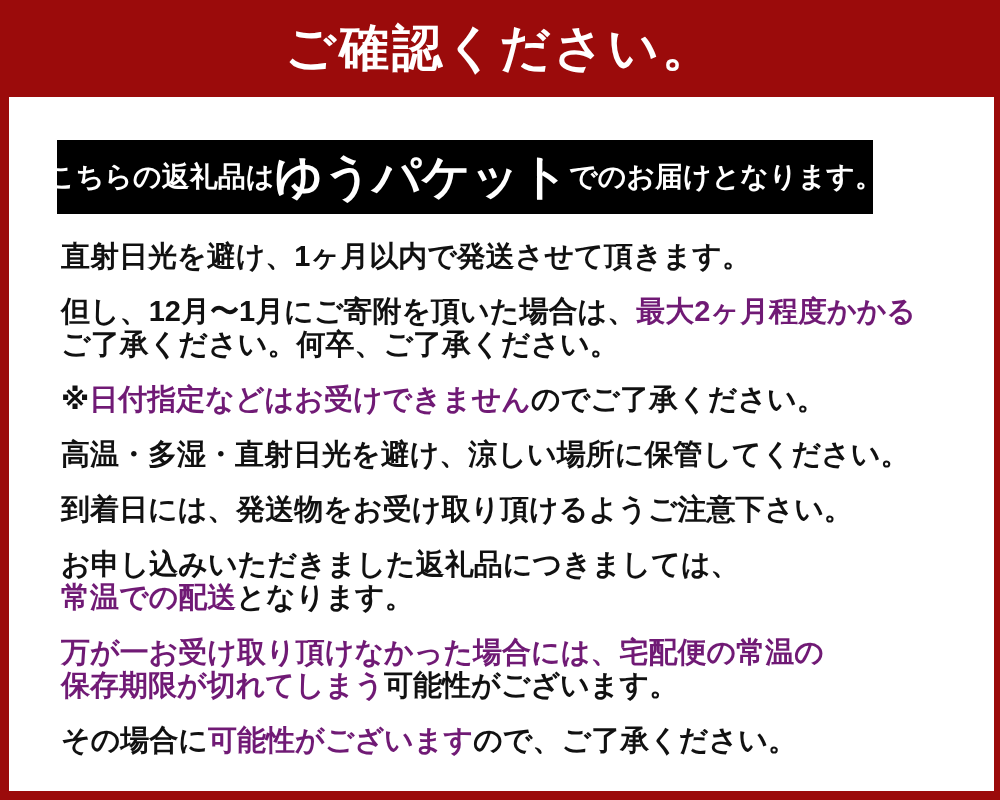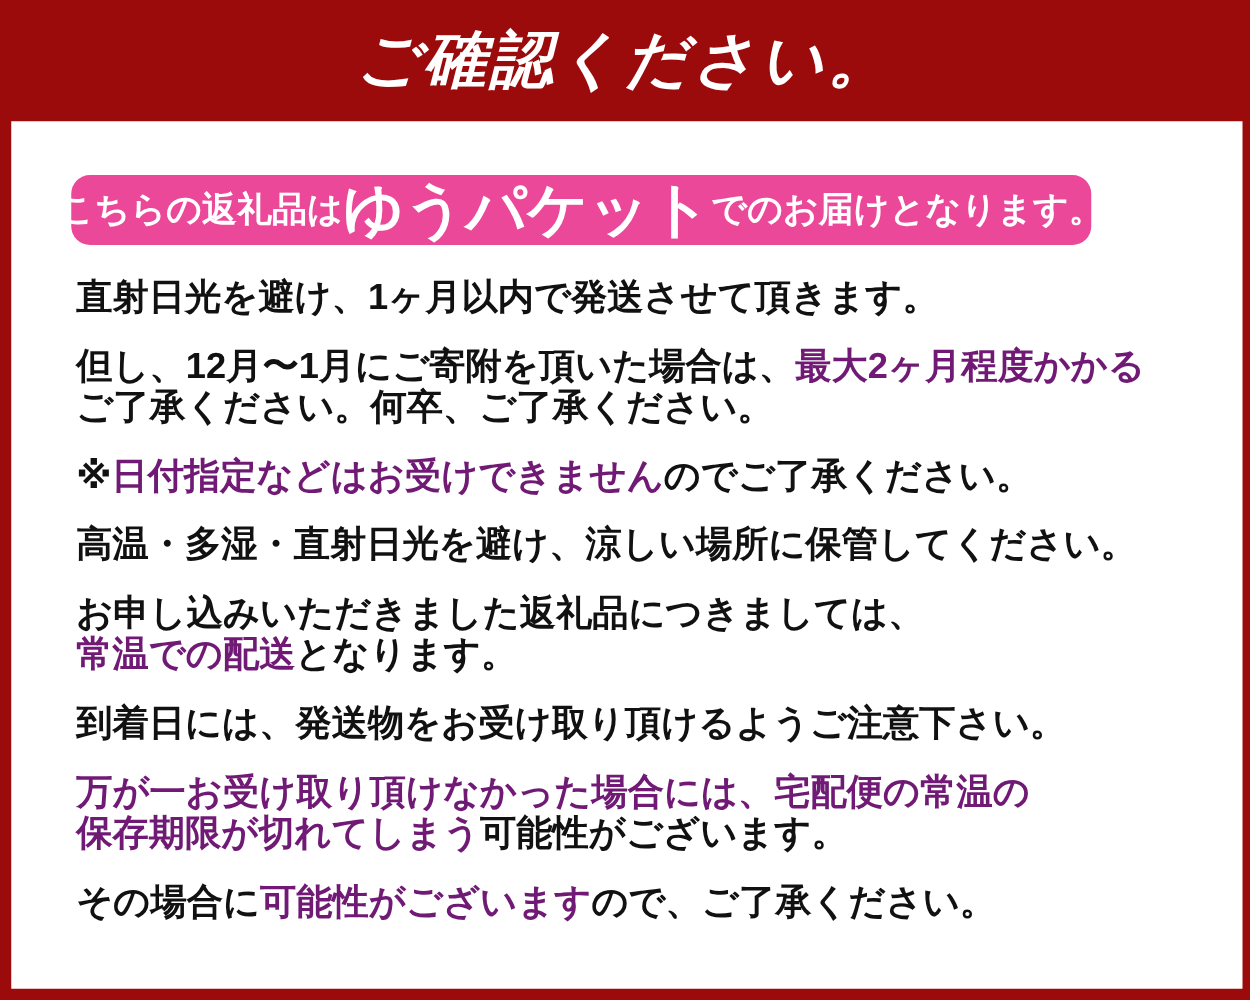--- a/index.html
+++ b/index.html
@@ -20,43 +20,41 @@
     display: flex;
     align-items: center;
     justify-content: center;
   }
   .header-title {
     color: #ffffff;
     font-size: 50px;
     font-weight: bold;
     letter-spacing: 3px;
     white-space: nowrap;
-    font-style: italic;
   }
   .content {
     position: absolute;
     top: 97px;
     left: 9px;
     right: 6px;
     bottom: 9px;
     background: #ffffff;
     padding: 43px 20px 0 48px;
     overflow: hidden;
   }
   .notice-box {
     width: 816px;
-    height: 56px;
-    background: #ec4899;
+    height: 74px;
+    background: #000000;
     color: #ffffff;
     display: flex;
     align-items: center;
     justify-content: center;
     white-space: nowrap;
     margin-bottom: 26px;
-    border-radius: 15px;
   }
   .nb-normal { font-size: 28px; font-weight: bold; }
   .nb-big    { font-size: 48px; font-weight: bold; }
   .para {
     font-size: 29px;
     font-weight: bold;
     line-height: 33px;
     color: #111111;
     margin: 0 0 22px 4px;
     white-space: nowrap;
@@ -92,26 +90,26 @@
 
     <p class="para">
       <span class="seg-black">※</span><span class="seg-red">日付指定などはお受けできません</span><span class="seg-black">のでご了承ください。</span>
     </p>
 
     <p class="para">
       <span class="seg-black">高温・多湿・直射日光を避け、涼しい場所に保管してください。</span>
     </p>
 
     <p class="para">
-      <span class="seg-black">お申し込みいただきました返礼品につきましては、</span><br>
-      <span class="seg-red">常温での配送</span><span class="seg-black">となります。</span>
+      <span class="seg-black">到着日には、発送物をお受け取り頂けるようご注意下さい。</span>
     </p>
 
     <p class="para">
-      <span class="seg-black">到着日には、発送物をお受け取り頂けるようご注意下さい。</span>
+      <span class="seg-black">お申し込みいただきました返礼品につきましては、</span><br>
+      <span class="seg-red">常温での配送</span><span class="seg-black">となります。</span>
     </p>
 
     <p class="para">
       <span class="seg-red">万が一お受け取り頂けなかった場合には、宅配便の常温の</span><br>
       <span class="seg-red">保存期限が切れてしまう</span><span class="seg-black">可能性がございます。</span>
     </p>
 
     <p class="para">
       <span class="seg-black">その場合に</span><span class="seg-red">可能性がございます</span><span class="seg-black">ので、ご了承ください。</span>
     </p>

